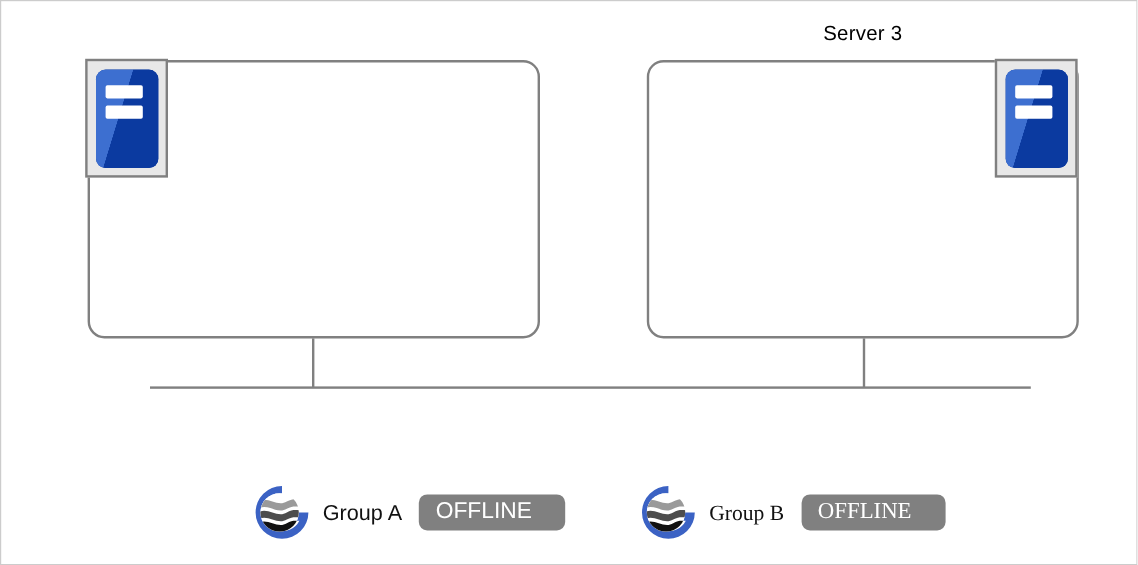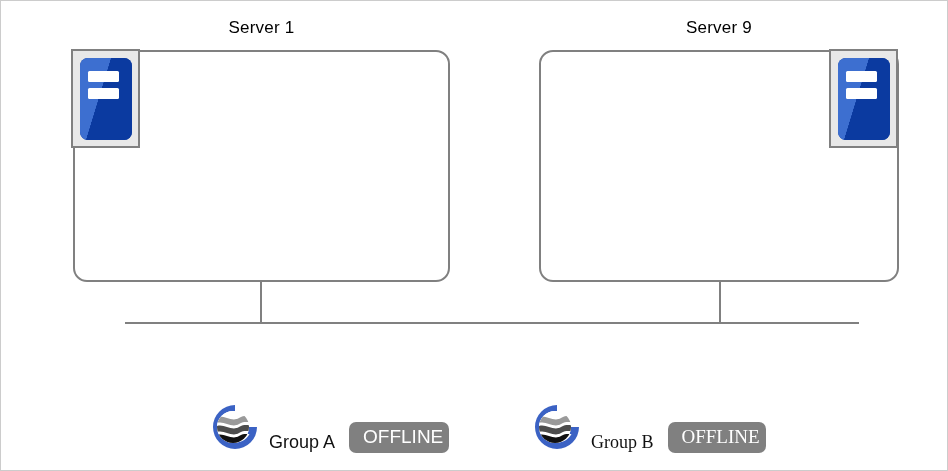--- a/index.html
+++ b/index.html
@@ -97,64 +97,63 @@
   }
   #wire-server1-drop { left: 259px; top: 281px; height: 41px; }
   #wire-server2-drop { left: 718px; top: 281px; height: 41px; }
   #bus-line { left: 124px; top: 321px; width: 734px; }
 
   
   .status-row {
     position: absolute;
     top: 400px;
     display: flex;
-    align-items: flex-end;
+    align-items: center;
   }
   #status-group-a { left: 208px; }
   #status-group-b { left: 530px; font-family: Liberation Serif, serif; }
 
   .group-logo {
     width: 52px;
     height: 52px;
     flex: 0 0 auto;
   }
   .group-label {
     font-size: 18px;
     color: #111111;
     margin-left: 8px;
     white-space: nowrap;
   }
   .status-badge {
     margin-left: 14px;
     background: #808080;
     color: #ffffff;
     font-size: 19px;
-    padding: 5px 6px 6px 14px;
+    padding: 5px 28px 6px 14px;
     border-radius: 7px;
     white-space: nowrap;
     line-height: 1.05;
   }
 </style>
 </head>
 <body>
 
 <div id="canvas">
 
-  <div class="server-title" id="title-server1">Server 1</div>
 
   <div class="server-box" id="box-server1"></div>
 
   <div class="server-icon-frame" id="icon-frame-server1">
     <div class="server-icon-body">
       <div class="server-icon-bar bar1"></div>
       <div class="server-icon-bar bar2"></div>
     </div>
   </div>
 
-  <div class="server-title" id="title-server2">Server 9</div>
+  <div class="server-title" id="title-server2">Server 3</div>
 
   <div class="server-box" id="box-server2"></div>
 
   <div class="server-icon-frame" id="icon-frame-server2">
     <div class="server-icon-body">
       <div class="server-icon-bar bar1"></div>
       <div class="server-icon-bar bar2"></div>
     </div>
   </div>
 

